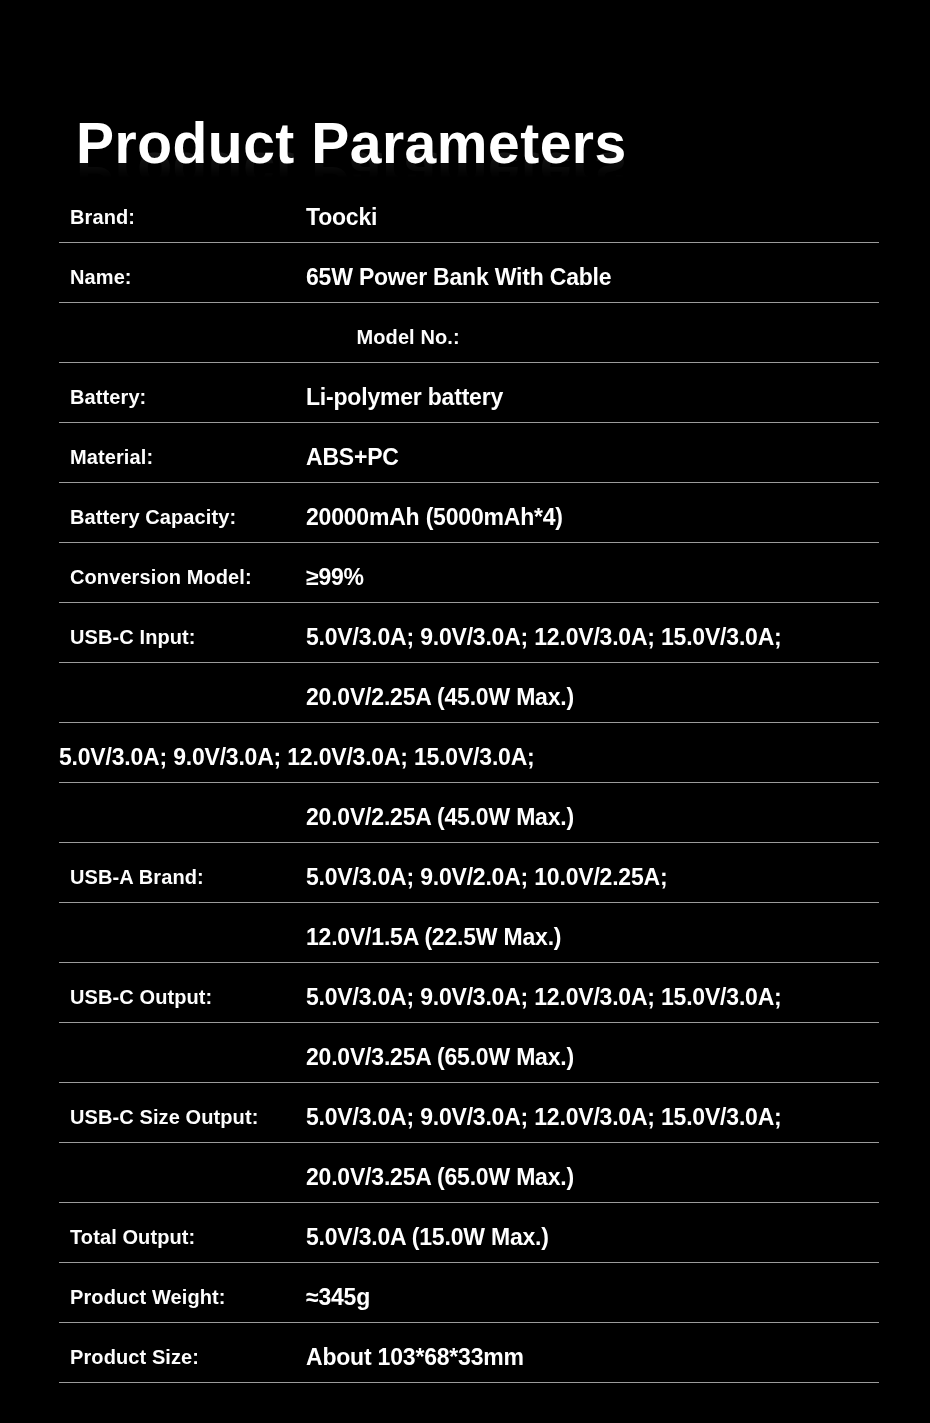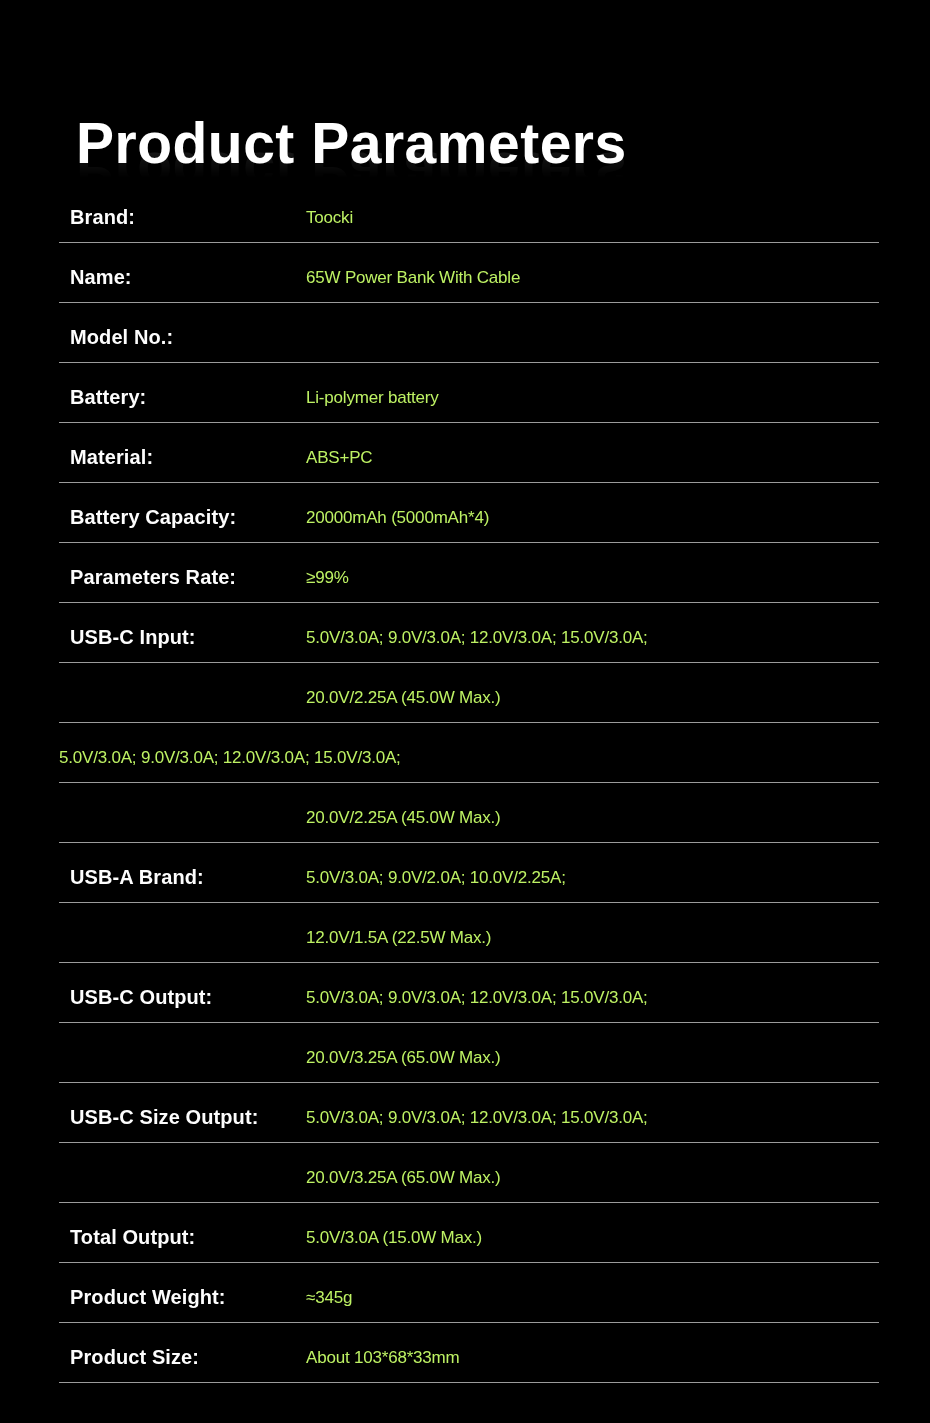--- a/index.html
+++ b/index.html
@@ -45,39 +45,40 @@
     top: 183px;
     width: 820px;
   }
   .spec-row {
     box-sizing: border-box;
     display: flex;
     align-items: center;
     height: 60px;
     padding-top: 10px;
     border-bottom: 1px solid #9b9b9b;
+    justify-content: center;
   }
   .spec-label {
     flex: 0 0 auto;
     box-sizing: border-box;
     width: 247px;
     padding-left: 11px;
     font-size: 20px;
     font-weight: 700;
     letter-spacing: 0.1px;
     white-space: nowrap;
     color: #fdfdfd;
   }
   .spec-value {
     flex: 1 1 auto;
-    font-size: 17px;
-    font-weight: 400;
+    font-size: 23px;
+    font-weight: 700;
     letter-spacing: -0.2px;
     white-space: nowrap;
-    color: #bef264;
+    color: #ffffff;
   }
 </style>
 </head>
 <body>
 
 <div class="page">
 
   <h1 class="page-title">Product Parameters</h1>
 
   <div class="page-title-reflection" aria-hidden="true">Product Parameters</div>
@@ -107,21 +108,21 @@
         <div class="spec-label">Material:</div>
         <div class="spec-value">ABS+PC</div>
       </div>
 
       <div class="spec-row">
         <div class="spec-label">Battery Capacity:</div>
         <div class="spec-value">20000mAh (5000mAh*4)</div>
       </div>
 
       <div class="spec-row">
-        <div class="spec-label">Parameters Rate:</div>
+        <div class="spec-label">Conversion Model:</div>
         <div class="spec-value">≥99%</div>
       </div>
 
       <div class="spec-row">
         <div class="spec-label">USB-C Input:</div>
         <div class="spec-value">5.0V/3.0A; 9.0V/3.0A; 12.0V/3.0A; 15.0V/3.0A;</div>
       </div>
 
       <div class="spec-row">
         <div class="spec-label"></div>

